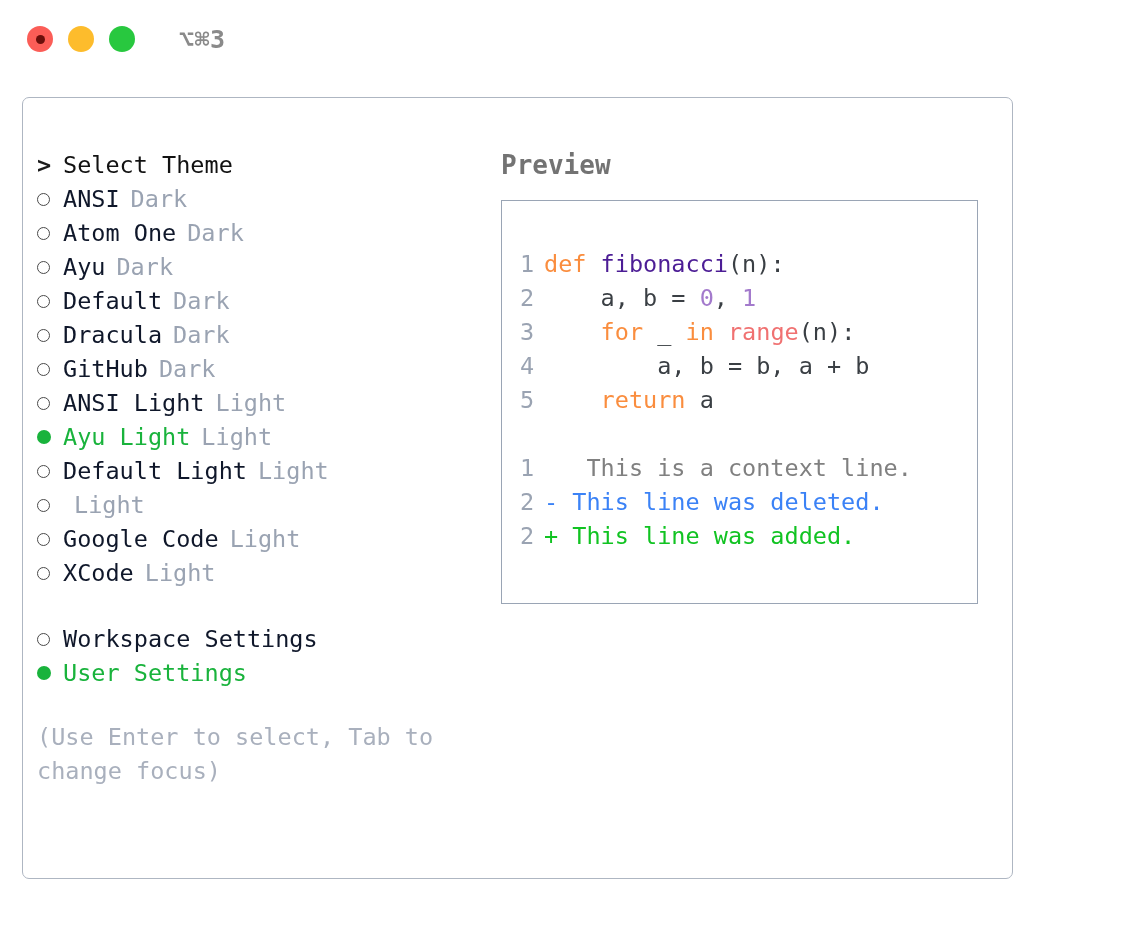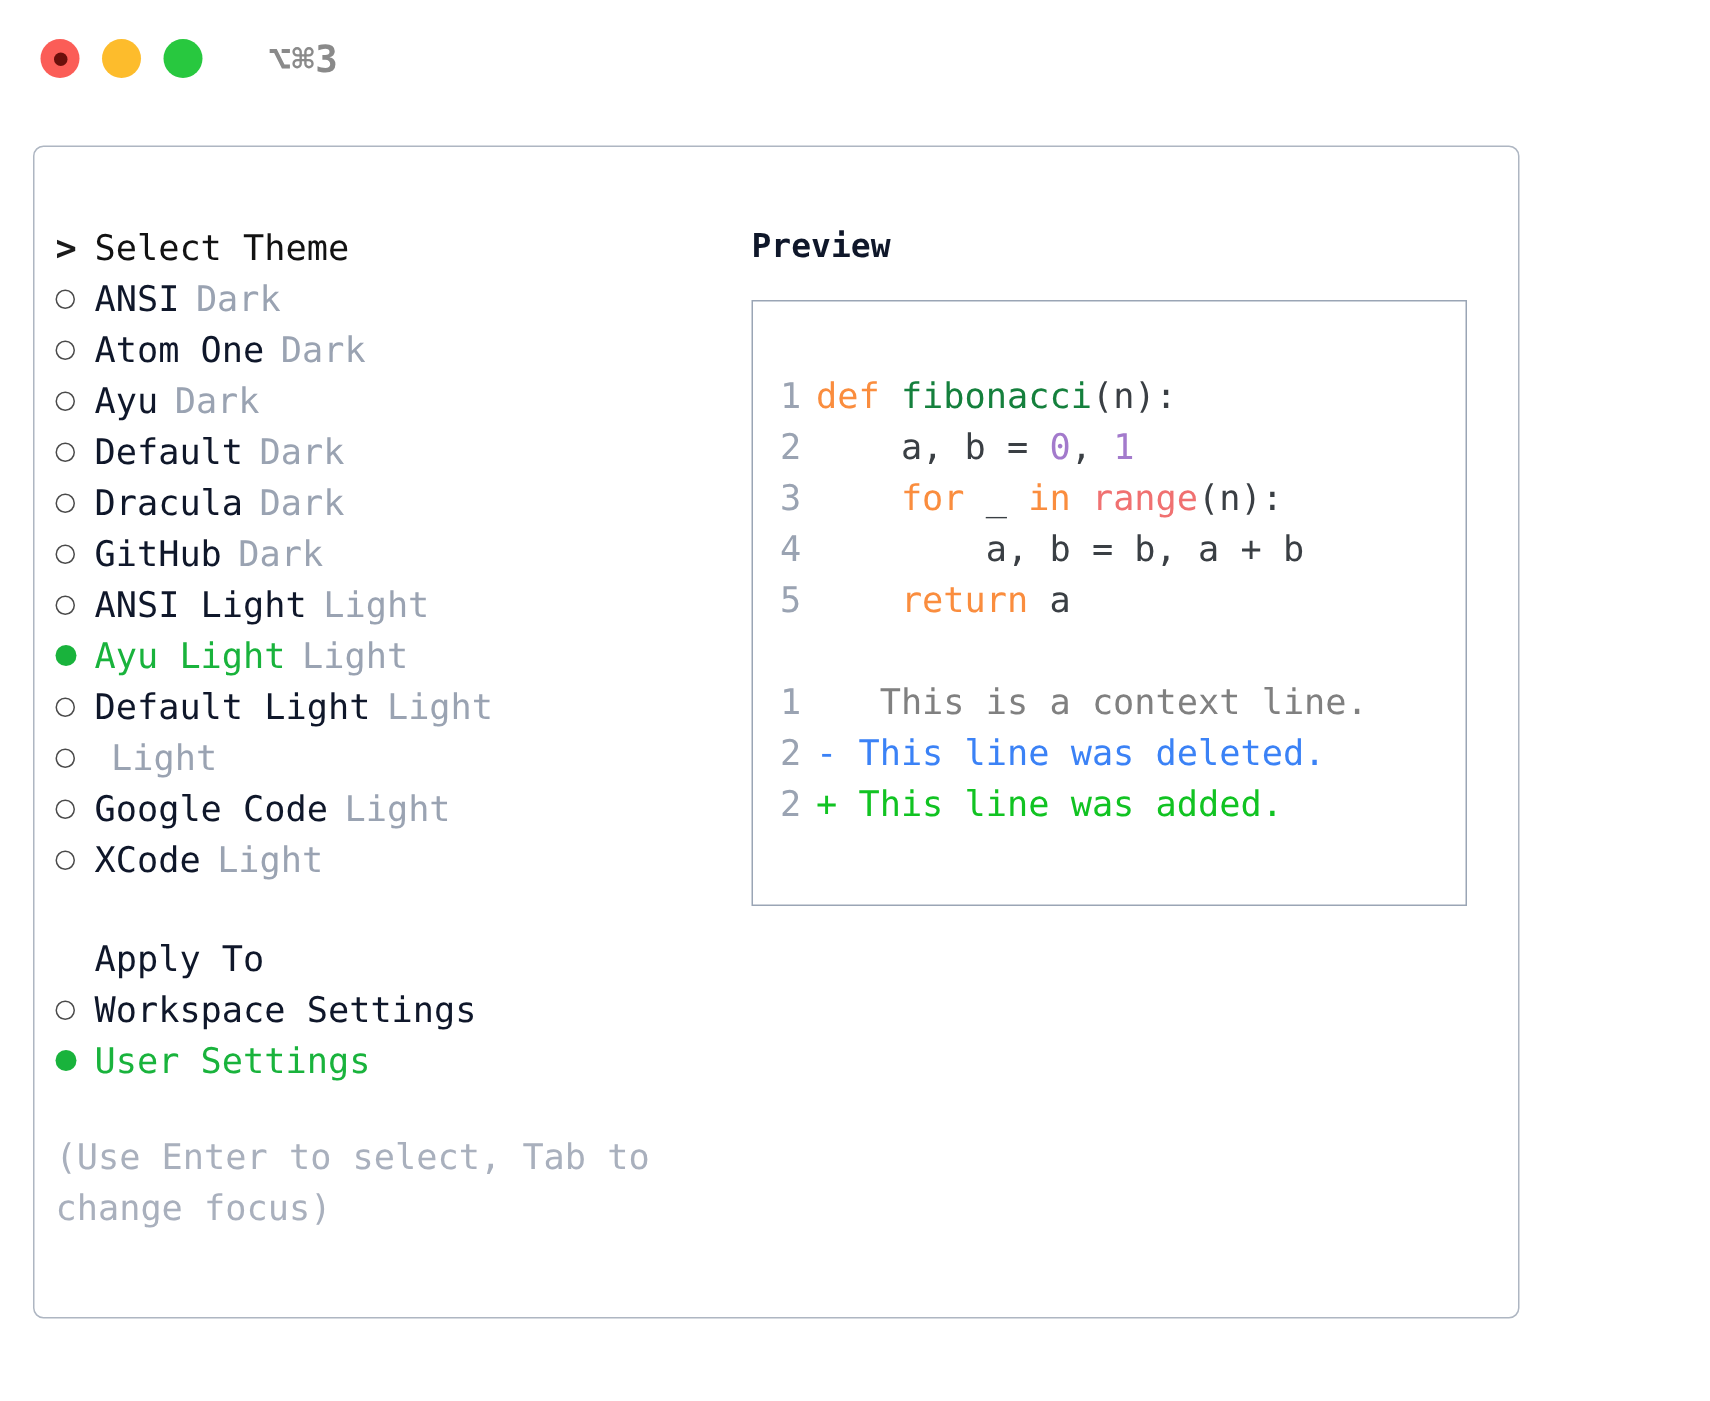--- a/index.html
+++ b/index.html
@@ -134,24 +134,24 @@
     margin-top: 30px;
     font-size: 23.5px;
     line-height: 34px;
     color: #a9b0bd;
     width: 420px;
     white-space: pre-wrap;
   }
 
   
   .preview-title {
-    font-size: 22px;
+    font-size: 26px;
     line-height: 34px;
     font-weight: 700;
-    color: #0f172a;
+    color: #737373;
     margin-bottom: 0;
   }
   .preview-box {
     margin-top: 18px;
     width: 477px;
     height: 404px;
     border: 1.8px solid #9aa5b5;
     box-sizing: border-box;
     background: #ffffff;
     padding: 46px 0 0 18px;
@@ -164,21 +164,21 @@
   }
   .ln {
     display: inline-block;
     width: 24px;
     color: #9aa3b2;
     text-align: left;
   }
   .blank-line { height: 34px; }
 
   .tok-kw   { color: #fa8d3e; }
-  .tok-fn   { color: #15803d; }
+  .tok-fn   { color: #4c1d95; }
   .tok-num  { color: #a37acc; }
   .tok-call { color: #f07171; }
   .tok-plain{ color: #3a3f44; }
   .tok-ctx  { color: #808080; }
   .tok-del  { color: #3b82f6; }
   .tok-add  { color: #11c322; }
 </style>
 </head>
 <body>
 
@@ -287,24 +287,20 @@
             <span class="marker">
               <span class="bullet-open"></span>
             </span>
             <span class="row-label">XCode</span>
             <span class="row-tag">Light</span>
           </div>
         </div>
 
       <div class="section-gap"></div>
 
-      <div class="row">
-        <span class="marker"></span>
-        <span class="row-label">Apply To</span>
-      </div>
 
       <div id="apply-list">
           <div class="row">
             <span class="marker">
               <span class="bullet-open"></span>
             </span>
             <span class="row-label">Workspace Settings</span>
           </div>
           <div class="row">
             <span class="marker">

